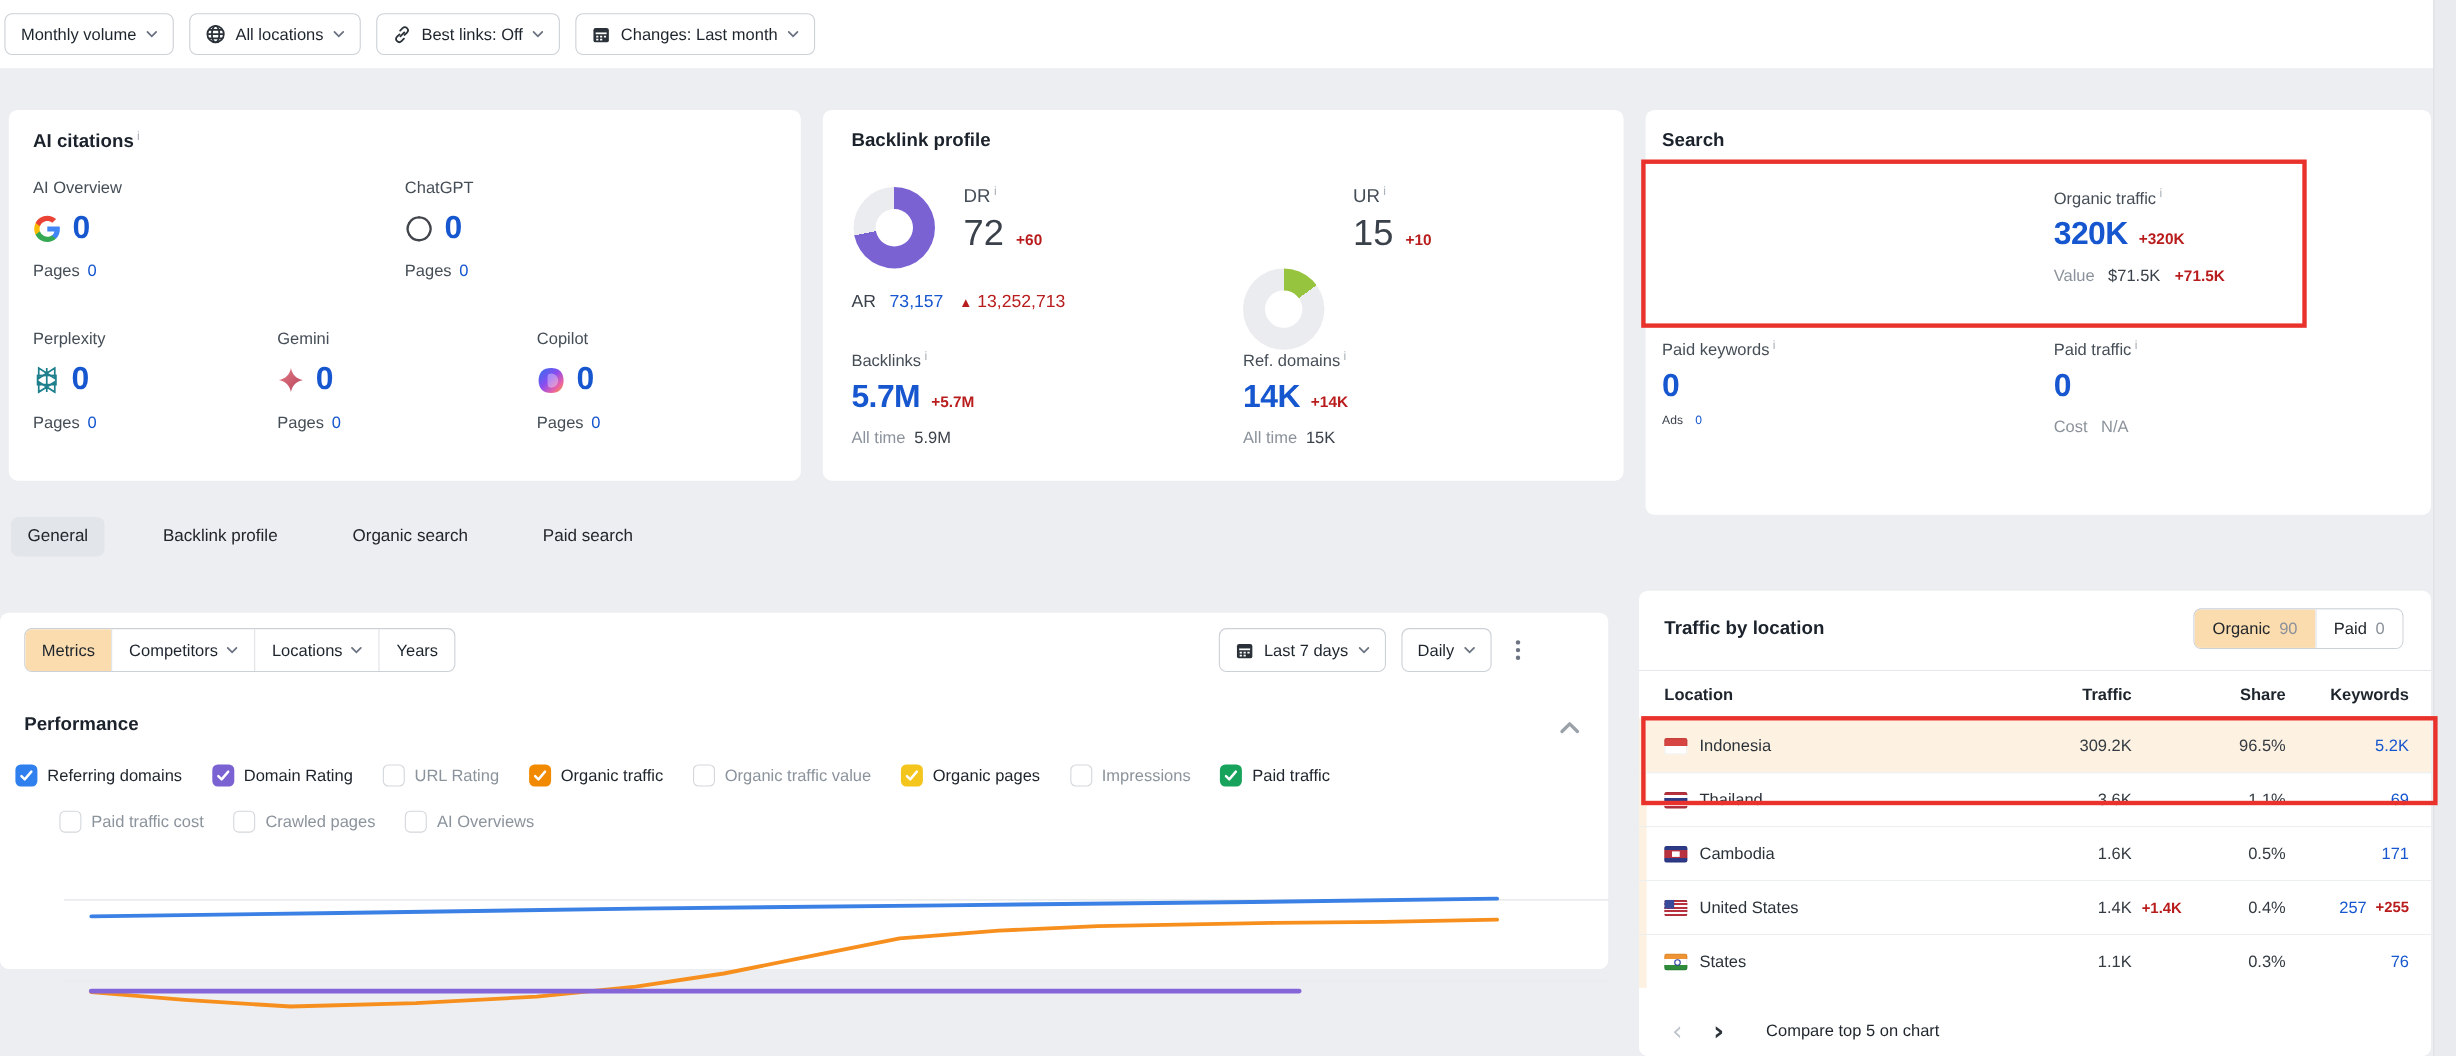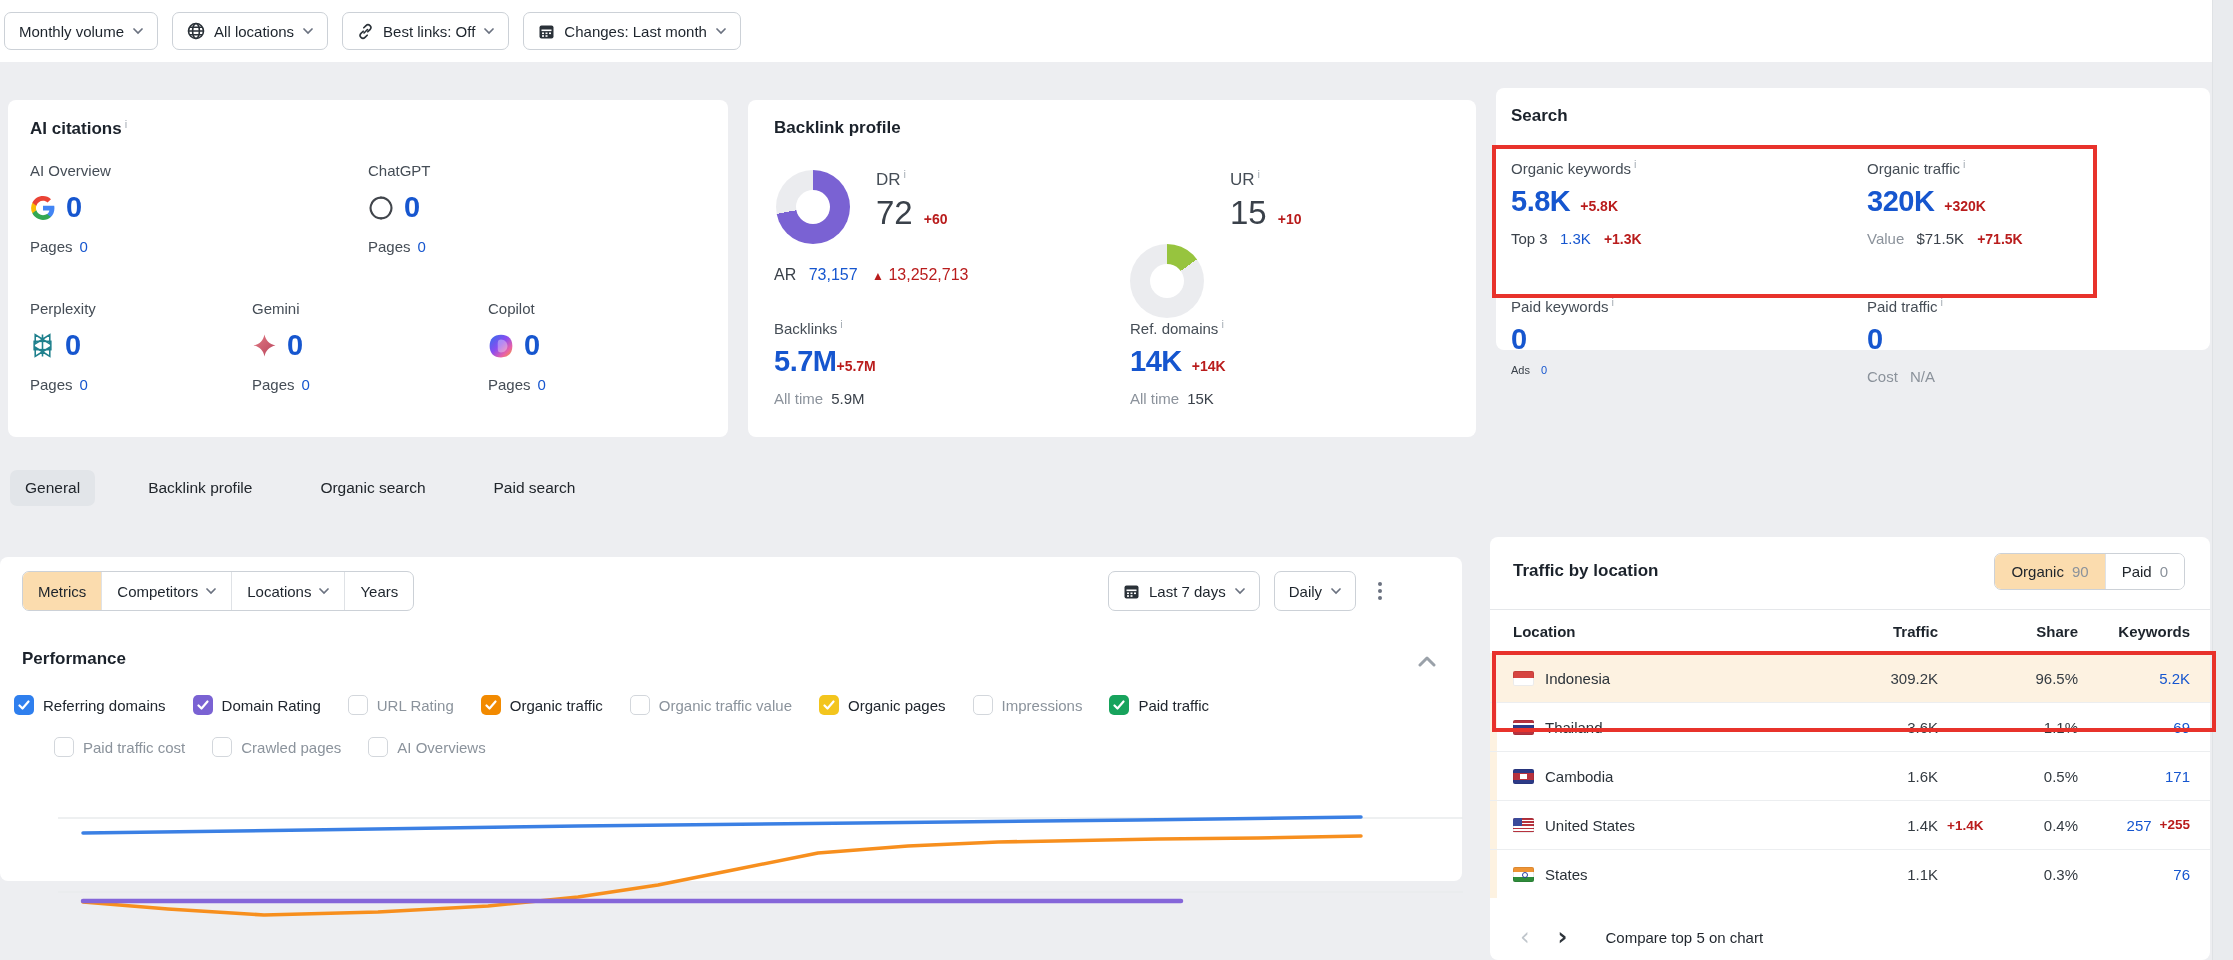--- a/index.html
+++ b/index.html
@@ -250,52 +250,40 @@
     <div class="abs" style="left:482px; top:68px;">
       <div style="font-size:17px; color:#454d56;"><span>UR</span><span class="info-i">i</span></div>
       <div style="margin-top:4px; display:flex; align-items:baseline; gap:11px;">
         <span style="font-size:33px; color:#3a414a; font-weight:500;">15</span>
         <span class="chg green">+10</span>
       </div>
     </div>
 
     <div class="abs" style="left:26px; top:218px;">
       <div class="lbl"><span>Backlinks</span><span class="info-i">i</span></div>
-      <div style="margin-top:8px; display:flex; align-items:baseline; ">
+      <div style="margin-top:8px; display:flex; align-items:baseline; gap:10px;">
         <span class="bigval">5.7M</span>
         <span class="chg green">+5.7M</span>
       </div>
       <div style="margin-top:12px; font-size:15px;"><span class="muted">All time</span><span style="margin-left:8px; color:#3a414a;">5.9M</span></div>
     </div>
 
     <div class="abs" style="left:382px; top:218px;">
       <div class="lbl"><span>Ref. domains</span><span class="info-i">i</span></div>
       <div style="margin-top:8px; display:flex; align-items:baseline; gap:10px;">
         <span class="bigval">14K</span>
         <span class="chg green">+14K</span>
       </div>
       <div style="margin-top:12px; font-size:15px;"><span class="muted">All time</span><span style="margin-left:8px; color:#3a414a;">15K</span></div>
     </div>
   </div>
 
-  <div class="panel" style="left:1496px; top:88px; width:714px; height:262px;">
+  <div class="panel" style="left:1496px; top:100px; width:714px; height:368px;">
     <div class="abs" style="left:15px; top:18px;"><span class="p-title">Search</span></div>
 
-    <div class="abs" style="left:15px; top:70px;">
-      <div class="lbl"><span>Organic keywords</span><span class="info-i">i</span></div>
-      <div style="margin-top:8px; display:flex; align-items:baseline; gap:10px;">
-        <span class="bigval">5.8K</span>
-        <span class="chg green">+5.8K</span>
-      </div>
-      <div style="margin-top:12px; font-size:15px;">
-        <span style="color:#3a414a;">Top 3</span>
-        <span class="blue" style="margin-left:8px;">1.3K</span>
-        <span class="green" style="margin-left:9px; font-weight:bold; font-size:14px;">+1.3K</span>
-      </div>
-    </div>
 
     <div class="abs" style="left:371px; top:70px;">
       <div class="lbl"><span>Organic traffic</span><span class="info-i">i</span></div>
       <div style="margin-top:8px; display:flex; align-items:baseline; gap:10px;">
         <span class="bigval">320K</span>
         <span class="chg green">+320K</span>
       </div>
       <div style="margin-top:12px; font-size:15px;">
         <span class="muted">Value</span>
         <span style="margin-left:8px; color:#3a414a;">$71.5K</span>

